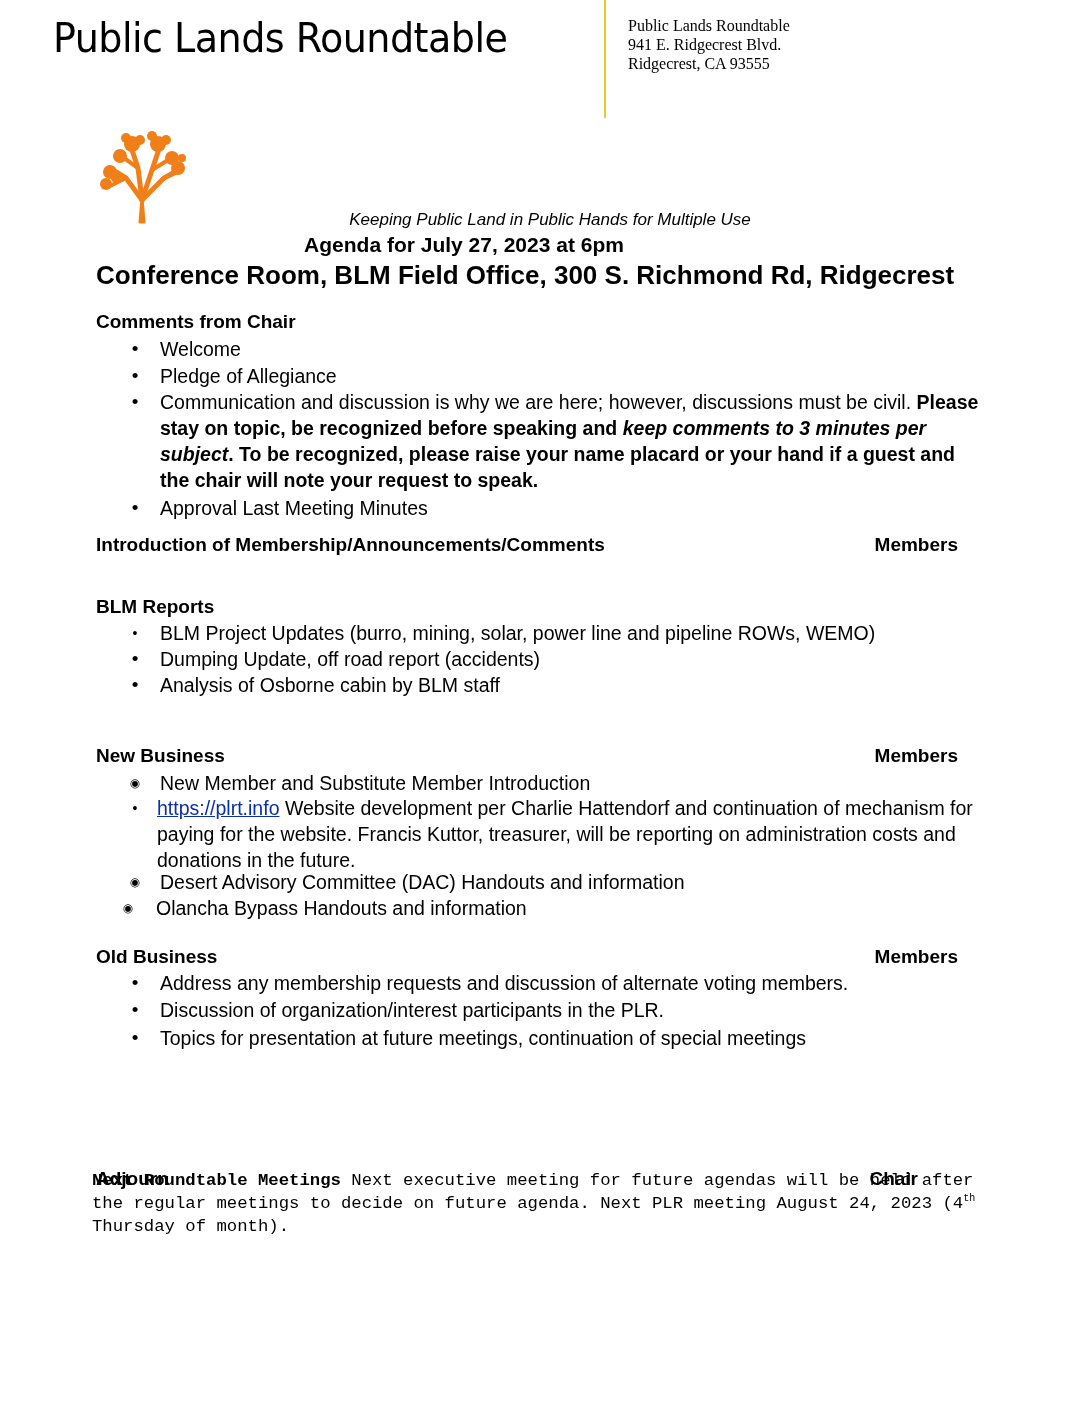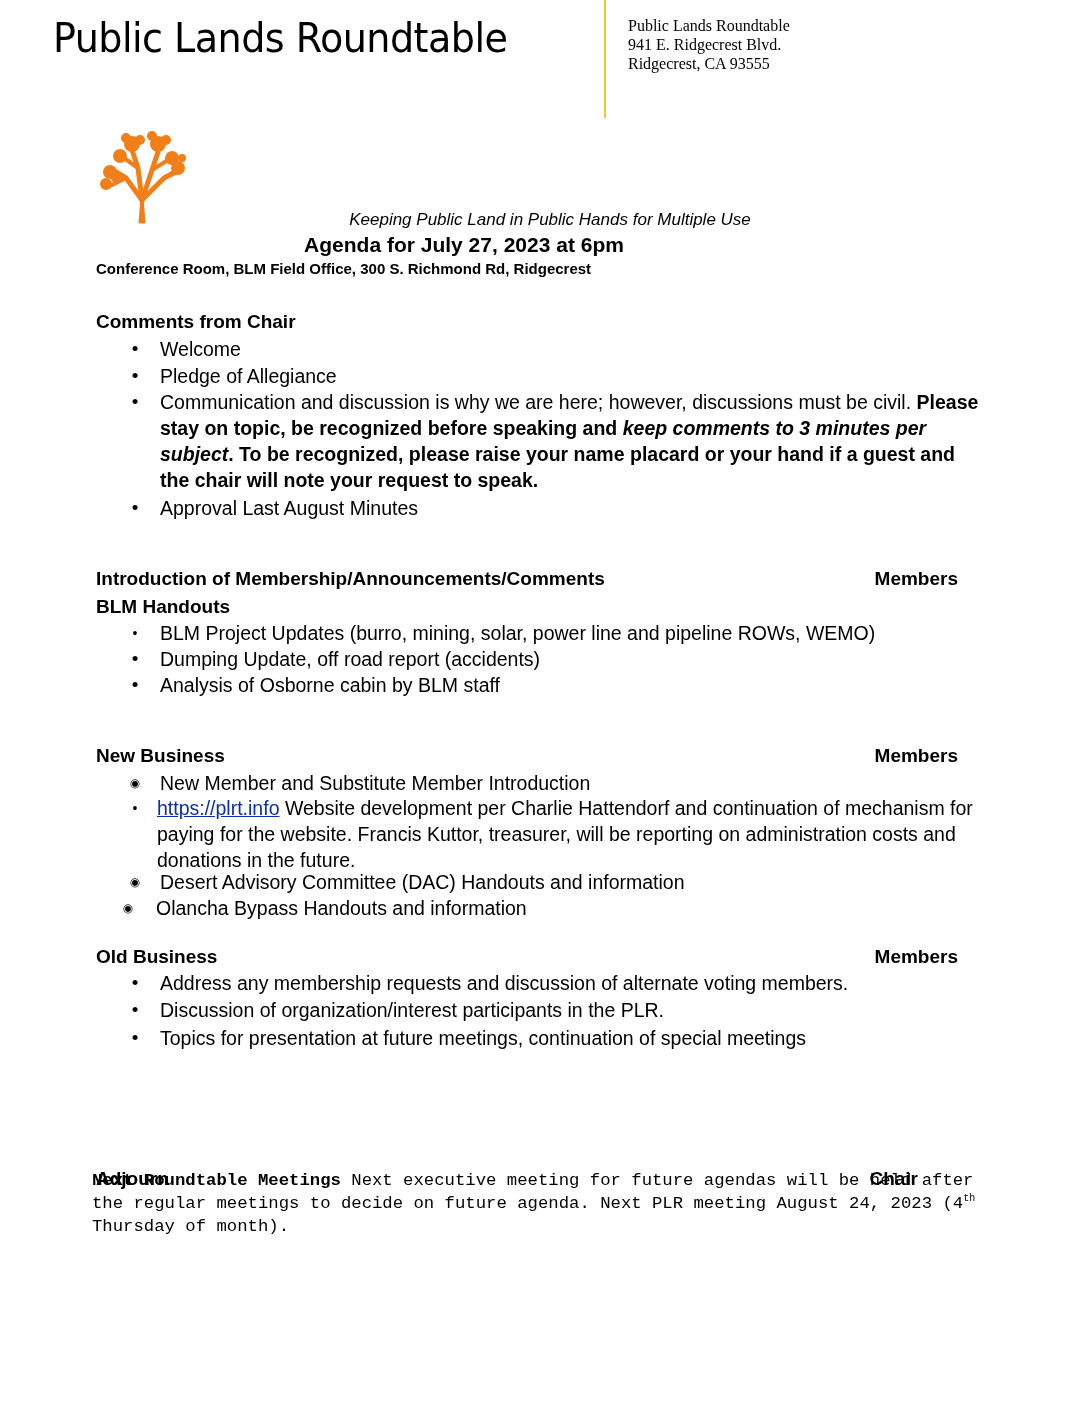--- a/index.html
+++ b/index.html
@@ -25,21 +25,21 @@
     .tagline {
       position: absolute; left: 0; width: 1100px; top: 210px; text-align: center;
       font-family: "Liberation Sans", sans-serif; font-style: italic; font-size: 17px;
     }
     .agenda-title {
       position: absolute; left: 0; width: 928px; top: 233px; text-align: center;
       font-family: "Liberation Sans", sans-serif; font-weight: bold; font-size: 21px;
     }
     .location {
       position: absolute; left: 96px; top: 260px;
-      font-family: "Liberation Sans", sans-serif; font-weight: bold; font-size: 15px; white-space: nowrap;
+      font-family: "Liberation Sans", sans-serif; font-weight: bold; font-size: 26px; white-space: nowrap;
     }
 
     .section-head {
       position: absolute; left: 96px; width: 862px;
       font-family: "Liberation Sans", sans-serif; font-weight: bold; font-size: 19px;
       display: flex; justify-content: space-between; white-space: nowrap;
     }
     .section-head .right { text-align: right; }
     .adjourn-right { margin-right: 40px; }
 
@@ -117,30 +117,30 @@
     <span class="bullet">•</span>
     <span>Pledge of Allegiance</span>
   </div>
   <div class="item" style="top:389px;">
     <span class="bullet">•</span>
     <span>Communication and discussion is why we are here; however, discussions must be civil.</span>
      <span class="bold"><span>Please stay on topic, be recognized before speaking and </span><i>keep comments to 3 minutes per subject</i><span>.  To be recognized, please raise your name placard or your hand if a guest and the chair will note your request to speak.</span></span>
   </div>
   <div class="item" style="top:495px;">
     <span class="bullet">•</span>
-    <span>Approval Last August Minutes</span>
-  </div>
-
-  <div class="section-head" style="top:568px;">
+    <span>Approval Last Meeting Minutes</span>
+  </div>
+
+  <div class="section-head" style="top:534px;">
     <span>Introduction of Membership/Announcements/Comments</span>
     <span class="right">Members</span>
   </div>
 
   <div class="section-head" style="top:596px;">
-    <span>BLM Handouts</span>
+    <span>BLM Reports</span>
   </div>
   <div class="item" style="top:620px;">
     <span class="bullet small">•</span>
     <span>BLM Project Updates (burro, mining, solar, power line and pipeline ROWs, WEMO)</span>
   </div>
   <div class="item" style="top:646px;">
     <span class="bullet">•</span>
     <span>Dumping Update, off road report (accidents)</span>
   </div>
   <div class="item" style="top:672px;">

